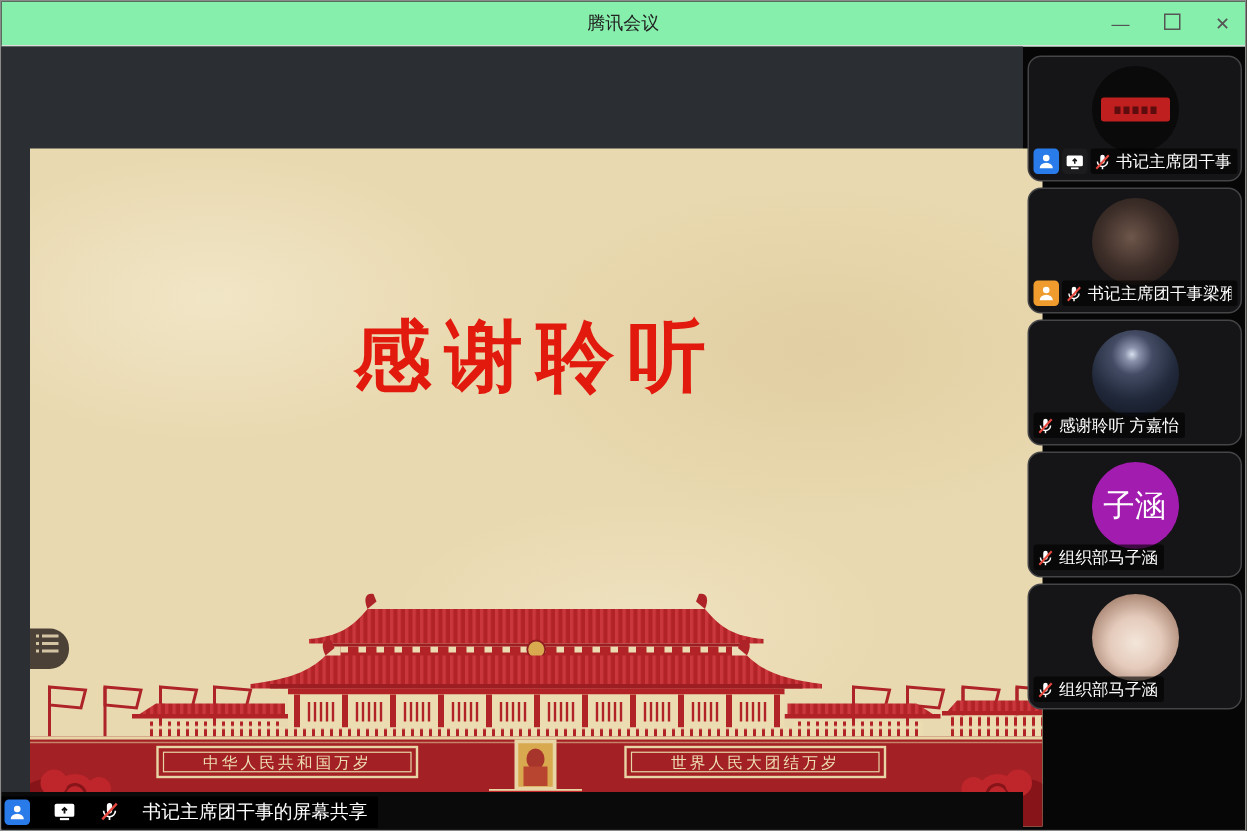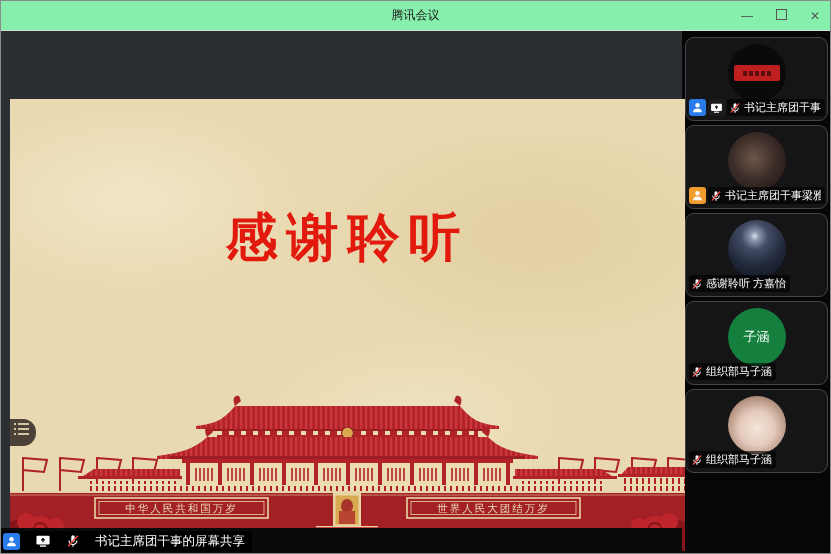--- a/index.html
+++ b/index.html
@@ -9,21 +9,21 @@
   .titlebar{height:29px;background:#86efac;border-bottom:1px solid #dcdcdc;
     display:flex;align-items:center;justify-content:center;position:relative;}
   .titlebar .title{font-size:12px;color:#222;}
   .win-controls{position:absolute;right:8px;top:0;height:100%;display:flex;align-items:center;gap:20px;}
   .win-btn{font-size:12px;color:#555;width:14px;text-align:center;cursor:default;line-height:1;}
   .max-box{width:9px;height:9px;border:1.2px solid #555;display:inline-block;}
   
   .content{display:flex;height:523px;background:#000;}
   .main{position:relative;width:681px;background:#2b2e33;flex:none;}
   
-  .slide{position:absolute;left:9px;top:68px;width:675px;height:452px;overflow:hidden;
+  .slide{position:absolute;left:19px;top:68px;width:675px;height:452px;overflow:hidden;
     background:
       radial-gradient(ellipse 260px 140px at 18% 22%, rgba(255,252,240,.35), rgba(255,252,240,0) 70%),
       radial-gradient(ellipse 300px 160px at 78% 30%, rgba(206,180,126,.28), rgba(206,180,126,0) 70%),
       radial-gradient(ellipse 240px 120px at 60% 70%, rgba(255,250,235,.25), rgba(255,250,235,0) 70%),
       #e9d9b0;}
   .slide-title{position:absolute;left:0;right:0;top:104px;text-align:center;
     font-family:"Liberation Serif","DejaVu Serif",serif;font-weight:bold;
     font-size:52px;letter-spacing:9px;color:#e2190d;}
   .illustration{position:absolute;left:0;bottom:0;width:675px;height:170px;display:block;}
   
@@ -49,22 +49,22 @@
   .sidebar{flex:1;background:#060606;padding:6px 2px 0 3px;display:flex;
     flex-direction:column;gap:4px;overflow:hidden;}
   .tile{height:82px;flex:none;background:#151517;border:1px solid #454548;border-radius:9px;
     position:relative;overflow:hidden;cursor:default;}
   .avatar{position:absolute;left:50%;top:6px;transform:translateX(-50%);
     width:58px;height:58px;border-radius:50%;overflow:hidden;}
   .avatar-logo{background:#0a0a0a;}
   .logo-band{position:absolute;left:6px;right:6px;top:21px;height:16px;background:#c01f1f;
     border-radius:2px;display:flex;align-items:center;justify-content:center;gap:2px;}
   .logo-mark{width:4px;height:5px;background:#5d0d0d;}
-  .avatar-initials{background:#15803d;display:flex;align-items:center;justify-content:center;
-    color:#fff;font-size:13px;}
+  .avatar-initials{background:#a21caf;display:flex;align-items:center;justify-content:center;
+    color:#fff;font-size:21px;}
   .avatar-baby{background:radial-gradient(circle at 52% 62%,#f0e2d4 0%,#d9bda9 38%,#8a6c58 72%,#574237 100%);}
   .avatar-woman{background:radial-gradient(circle at 45% 45%,#6e564a 0%,#3c2d28 48%,#191210 100%);}
   .avatar-night{background:radial-gradient(circle at 46% 28%,#d7e0ef 0%,#8a93ab 9%,#434c64 26%,#20283a 58%,#10131c 100%);}
   .avatar-toddler{background:radial-gradient(circle at 50% 56%,#f3e6da 0%,#e4cabb 40%,#b08d7b 72%,#6e5246 100%);}
   .name-bar{position:absolute;left:3px;bottom:4px;display:flex;align-items:center;gap:2px;
     max-width:calc(100% - 5px);}
   .name-pill{display:flex;align-items:center;gap:3px;background:rgba(0,0,0,.62);
     border-radius:2px;padding:1px 4px 1px 2px;min-width:0;}
   .name-text{color:#fff;font-size:11px;white-space:nowrap;overflow:hidden;}
   .mic-icon{flex:none;display:flex;align-items:center;}

